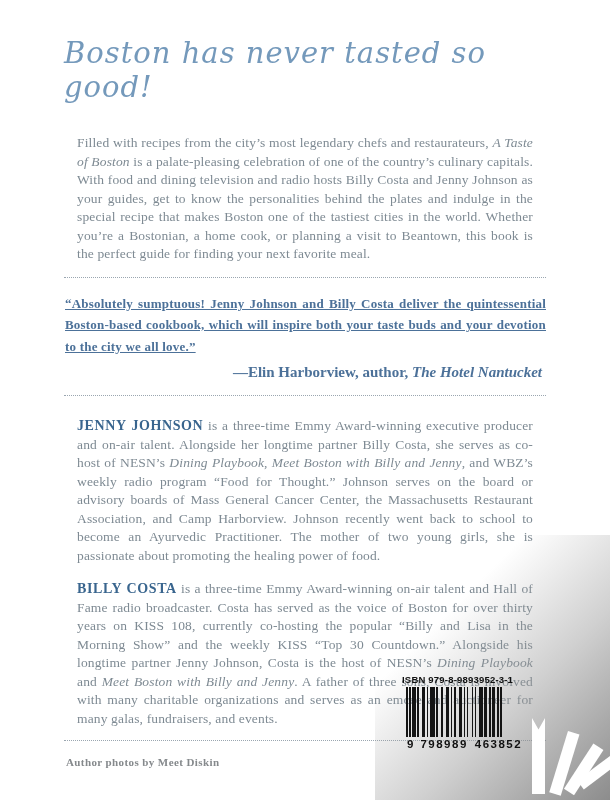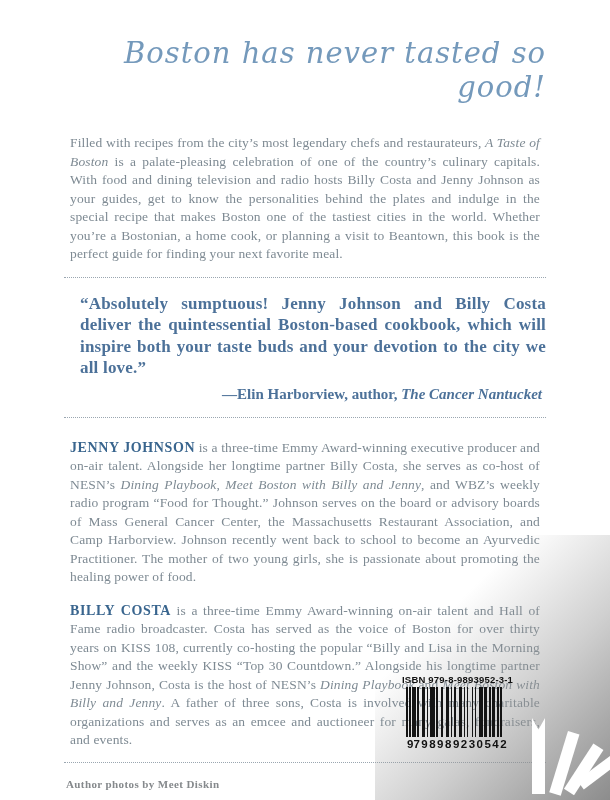--- a/index.html
+++ b/index.html
@@ -1,34 +1,34 @@
 <!DOCTYPE html>
 <html style="--heading: #7499bb; --body: #7e8a93; --quote: #4c7199; --name: #39658e; --rule: #9aa6b0; --credit: #85898c;"><head>
 <meta charset="utf-8">
 <style>
   html,body{margin:0;padding:0;background:#ffffff;}
   body{width:610px;height:800px;position:relative;overflow:hidden;
        font-family:"Liberation Serif",serif;}
   .cover{position:absolute;inset:0;padding:0 64px;box-sizing:border-box;background:#ffffff;}
 
-  .heading{margin:36px 0 0 0;text-align:right;font-family:"DejaVu Serif",serif;
+  .heading{margin:36px 0 0 0;text-align:left;font-family:"DejaVu Serif",serif;
            font-style:italic;font-weight:normal;font-size:29px;letter-spacing:1px;
            color:var(--heading,#7499bb);}
 
   .body-par{font-size:13.5px;line-height:18.5px;text-align:justify;
-            color:var(--body,#7e8a93);letter-spacing:.15px;margin:6px;}
+            color:var(--body,#7e8a93);letter-spacing:.15px;margin:13px;}
   .intro{margin-top:30px;}
 
   .rule{border:none;border-top:1.5px dotted var(--rule,#9aa6b0);height:0;margin:0;}
   .rule-1{margin-top:13px;}
   .rule-2{margin-top:13px;}
   .rule-3{margin-top:10px;}
 
-  .quote{margin:15px 0 0 16px;font-size:17px;line-height:21.5px;font-weight:bold;
-         text-align:justify;color:var(--quote,#4c7199);letter-spacing:.2px;}
+  .quote{margin:15px 0 0 1px;font-size:13px;line-height:21.5px;font-weight:bold;
+         text-align:justify;color:var(--quote,#4c7199);letter-spacing:.2px;text-decoration:underline;}
   .attribution{margin:7px 4px 14px 0;font-size:15px;font-weight:bold;text-align:right;
                color:var(--quote,#4c7199);}
 
   .bio{margin-top:21px;}
   .bio-2{margin-top:15px;margin-bottom:12px;}
   .bio-name{font-weight:bold;color:var(--name,#39658e);letter-spacing:.6px;font-size:14px;font-family:Liberation Serif, serif;}
 
   .credit{margin:15px 0 0 2px;font-size:11px;font-weight:bold;letter-spacing:.4px;
           color:var(--credit,#85898c);}
 
@@ -37,21 +37,21 @@
                rgba(150,150,150,.45) 62%,rgba(134,134,134,.95) 100%);}
 
   .barcode-block{position:absolute;left:406px;top:674px;width:96px;z-index:2;text-align:left;}
   .isbn-label{font-family:"Liberation Sans",sans-serif;font-size:9.5px;font-weight:bold;
               color:#111;white-space:nowrap;letter-spacing:.2px;margin-left:-4px;}
   .bars{display:flex;height:50px;margin-top:2px;}
   .bars .bar{background:#141414;}
   .bars .gap{background:transparent;}
   .digits{display:flex;justify-content:space-between;margin-top:1px;padding:0 1px;
           font-family:"Liberation Sans",sans-serif;font-size:11.5px;font-weight:bold;color:#111;}
-  .digits .grp{letter-spacing:1.5px;}
+  .digits .grp{letter-spacing:1.5px;padding-left:7px;}
 
   .books-logo{position:absolute;right:8px;bottom:6px;width:72px;height:84px;z-index:3;}
   .bk{position:absolute;bottom:0;background:#ffffff;}
   .b1{left:2px;width:13px;height:76px;
       clip-path:polygon(0 0,50% 15%,100% 0,100% 100%,0 100%);}
   .b2{left:19px;width:12px;height:64px;transform:rotate(17deg);transform-origin:50% 100%;}
   .b3{left:33px;width:12px;height:54px;bottom:2px;transform:rotate(33deg);transform-origin:50% 100%;}
   .b4{left:45px;width:11px;height:46px;bottom:9px;transform:rotate(53deg);transform-origin:50% 100%;}
 </style>
 </head>
@@ -59,21 +59,21 @@
 
 <div class="cover">
 
   <h1 class="heading">Boston has never tasted so good!</h1>
 
   <p class="body-par intro"><span>Filled with recipes from the city’s most legendary chefs and restaurateurs, </span><span style="font-style: italic;">A Taste of Boston</span><span> is a palate-pleasing celebration of one of the country’s culinary capitals. With food and dining television and radio hosts Billy Costa and Jenny Johnson as your guides, get to know the personalities behind the plates and indulge in the special recipe that makes Boston one of the tastiest cities in the world. Whether you’re a Bostonian, a home cook, or planning a visit to Beantown, this book is the perfect guide for finding your next favorite meal.</span></p>
 
   <hr class="rule rule-1">
 
   <p class="quote"><span>“Absolutely sumptuous! Jenny Johnson and Billy Costa deliver the quintessential Boston-based cookbook, which will inspire both your taste buds and your devotion to the city we all love.”</span></p>
-  <p class="attribution"><span>—Elin Harborview, author, </span><span style="font-style: italic;">The Cancer Nantucket</span></p>
+  <p class="attribution"><span>—Elin Harborview, author, </span><span style="font-style: italic;">The Hotel Nantucket</span></p>
 
   <hr class="rule rule-2">
 
   <p class="body-par bio"><span class="bio-name">JENNY JOHNSON</span><span><span> is a three-time Emmy Award-winning executive producer and on-air talent. Alongside her longtime partner Billy Costa, she serves as co-host of NESN’s </span><span style="font-style: italic;">Dining Playbook</span><span>, </span><span style="font-style: italic;">Meet Boston with Billy and Jenny</span><span>, and WBZ’s weekly radio program “Food for Thought.” Johnson serves on the board or advisory boards of Mass General Cancer Center, the Massachusetts Restaurant Association, and Camp Harborview. Johnson recently went back to school to become an Ayurvedic Practitioner. The mother of two young girls, she is passionate about promoting the healing power of food.</span></span></p>
 
   <p class="body-par bio bio-2"><span class="bio-name">BILLY COSTA</span><span><span> is a three-time Emmy Award-winning on-air talent and Hall of Fame radio broadcaster. Costa has served as the voice of Boston for over thirty years on KISS 108, currently co-hosting the popular “Billy and Lisa in the Morning Show” and the weekly KISS “Top 30 Countdown.” Alongside his longtime partner Jenny Johnson, Costa is the host of NESN’s </span><span style="font-style: italic;">Dining Playbook</span><span> and </span><span style="font-style: italic;">Meet Boston with Billy and Jenny</span><span>. A father of three sons, Costa is involved with many charitable organizations and serves as an emcee and auctioneer for many galas, fundraisers, and events.</span></span></p>
 
   <hr class="rule rule-3">
 
   <p class="credit">Author photos by Meet Diskin</p>
@@ -127,21 +127,21 @@
       <span class="gap" style="flex-grow: 1;"></span>
       <span class="bar" style="flex-grow: 2;"></span>
       <span class="gap" style="flex-grow: 1;"></span>
       <span class="bar" style="flex-grow: 1;"></span>
       <span class="gap" style="flex-grow: 1;"></span>
       <span class="bar" style="flex-grow: 1;"></span>
     </div>
   <div class="digits">
     <span>9</span>
       <span class="grp">798989</span>
-      <span class="grp">230542</span>
+      <span class="grp">463852</span>
   </div>
 </div>
 
 <div class="books-logo">
   <div class="bk b1"></div>
   <div class="bk b2"></div>
   <div class="bk b3"></div>
   <div class="bk b4"></div>
 </div>
 

